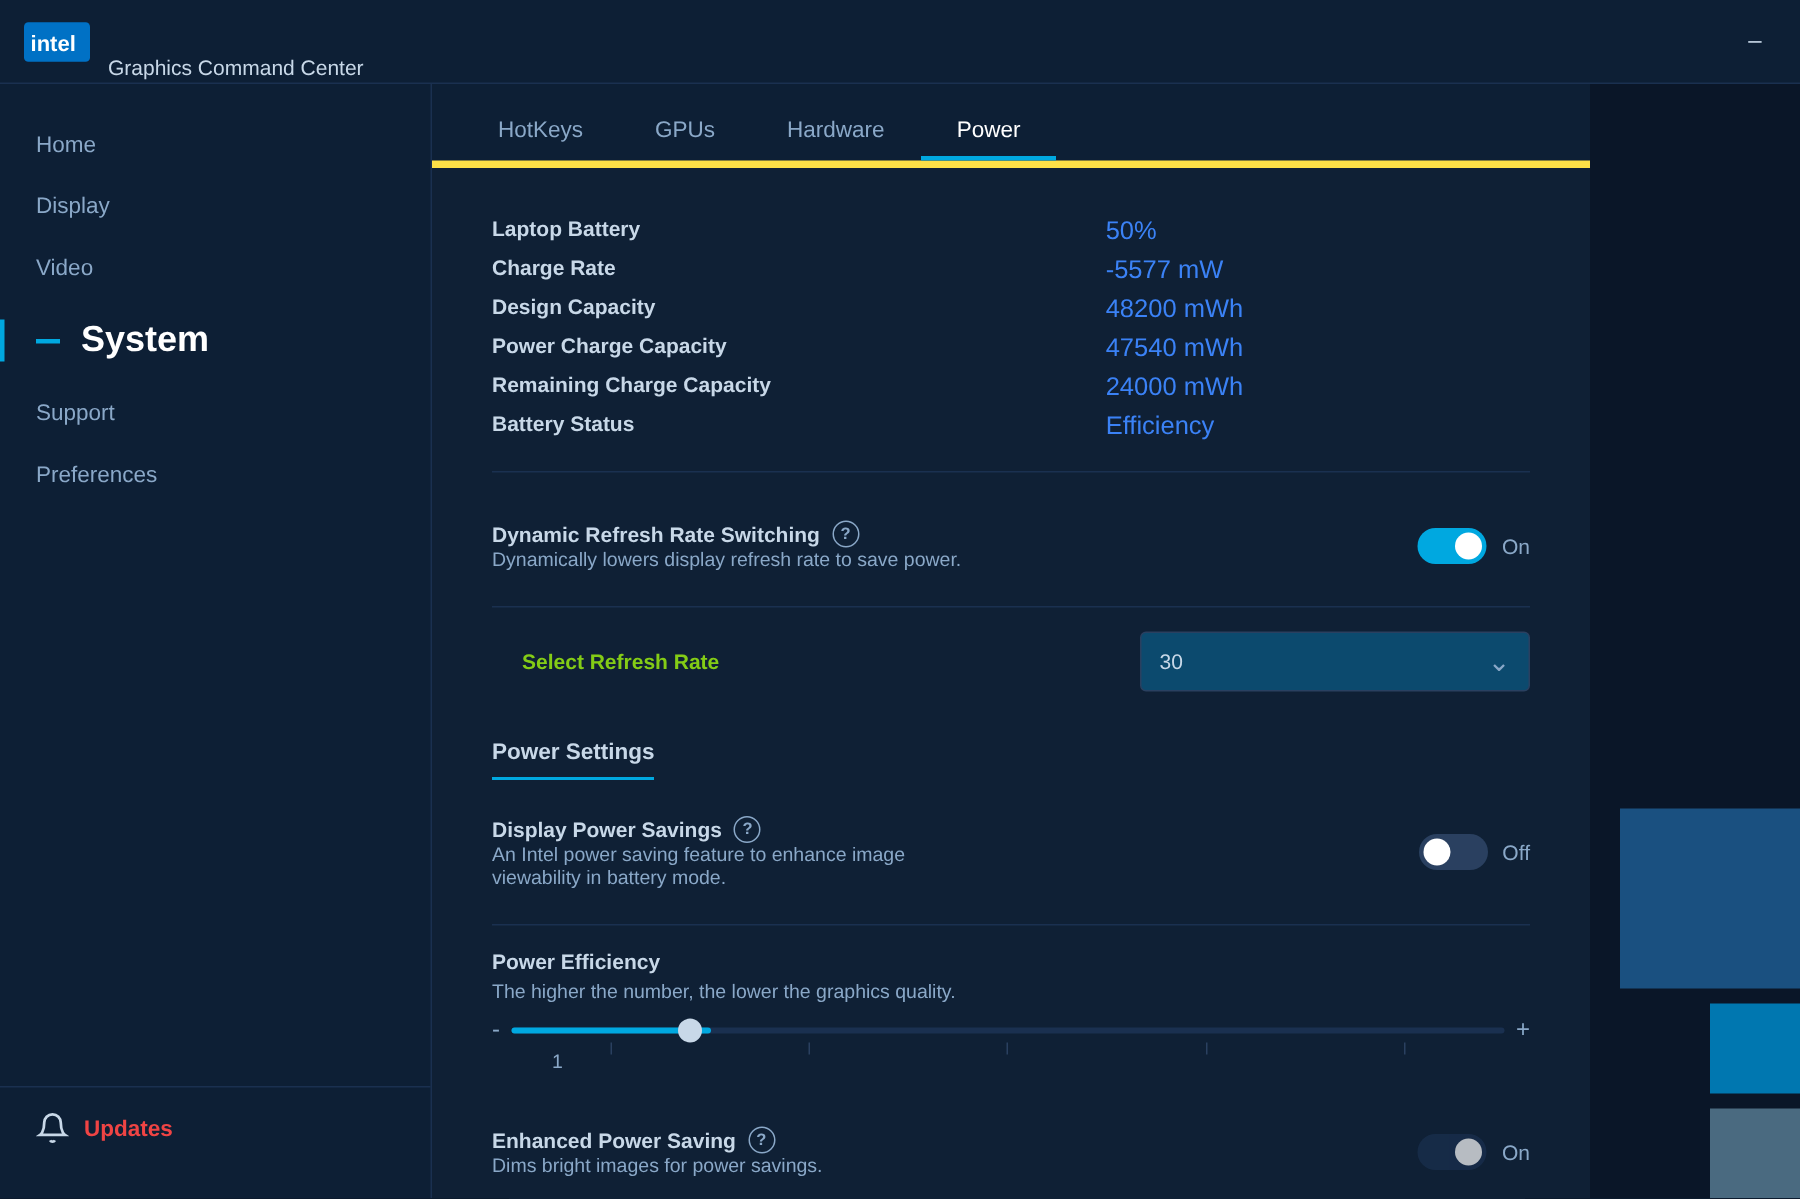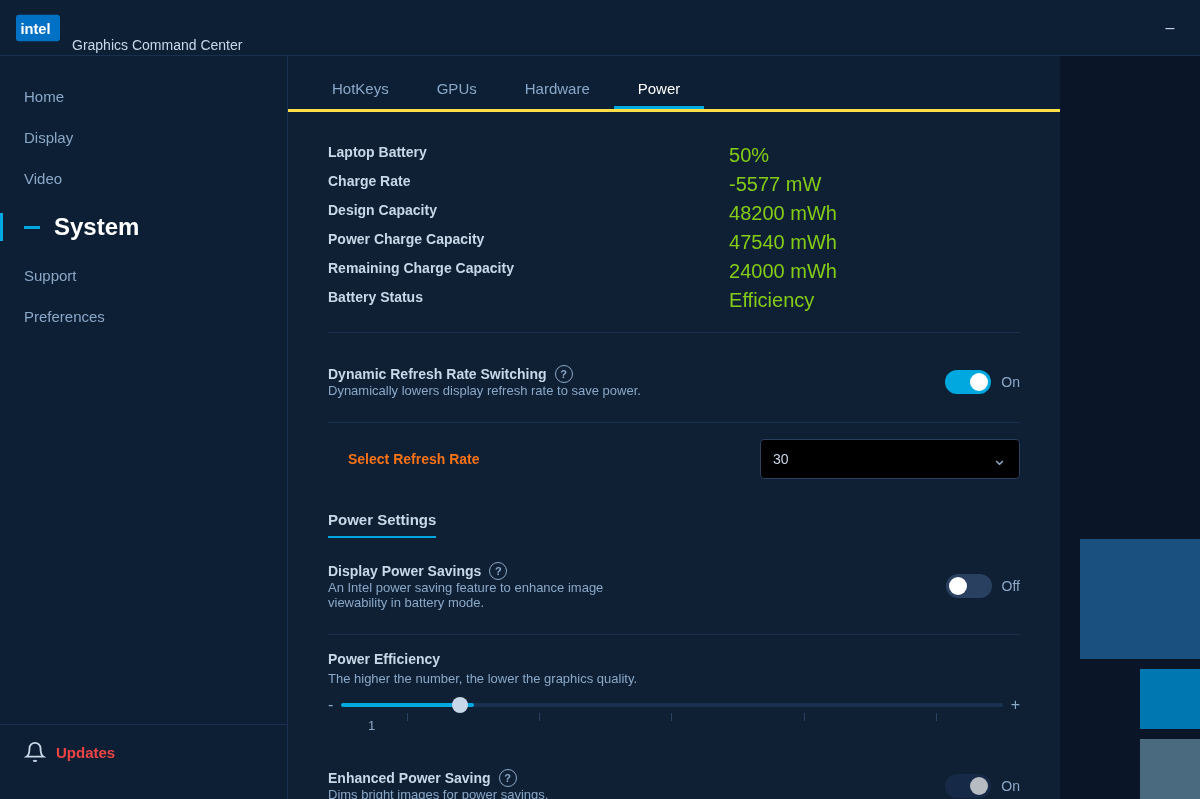--- a/index.html
+++ b/index.html
@@ -138,21 +138,21 @@
       overflow: hidden;
       background: #0f2035;
     }
 
     
     .tabs-bar {
       display: flex;
       align-items: flex-end;
       padding: 0 20px;
       background: #0d1f35;
-      border-bottom: 3px solid #fde047;
+      border-bottom: 5px solid #fde047;
       flex-shrink: 0;
       height: 56px;
     }
     .tab {
       padding: 12px 24px;
       font-size: 15px;
       color: #8aa8c8;
       cursor: pointer;
       position: relative;
       white-space: nowrap;
@@ -190,22 +190,22 @@
       gap: 6px 32px;
       padding: 8px 0 20px 0;
       border-bottom: 1px solid #1a3050;
     }
     .battery-label {
       font-weight: 700;
       font-size: 14px;
       color: #c8d8e8;
     }
     .battery-value {
-      font-size: 20px;
-      color: #84cc16;
+      font-size: 17px;
+      color: #3b82f6;
       font-weight: 400;
     }
 
     
     .control-row {
       padding: 20px 0;
       border-bottom: 1px solid #1a3050;
     }
     .control-header {
       display: flex;
@@ -270,28 +270,28 @@
 
     
     .select-row {
       display: flex;
       align-items: center;
       justify-content: space-between;
       padding: 16px 0;
     }
     .select-label {
       font-size: 14px;
-      color: #f97316;
+      color: #84cc16;
       font-weight: 600;
       padding-left: 20px;
     }
     .select-dropdown {
       width: 260px;
       height: 40px;
-      background: #000000;
+      background: #0c4a6e;
       border: 1px solid #2a4060;
       border-radius: 4px;
       color: #c8d8e8;
       font-size: 14px;
       padding: 0 12px;
       display: flex;
       align-items: center;
       justify-content: space-between;
       cursor: pointer;
     }

